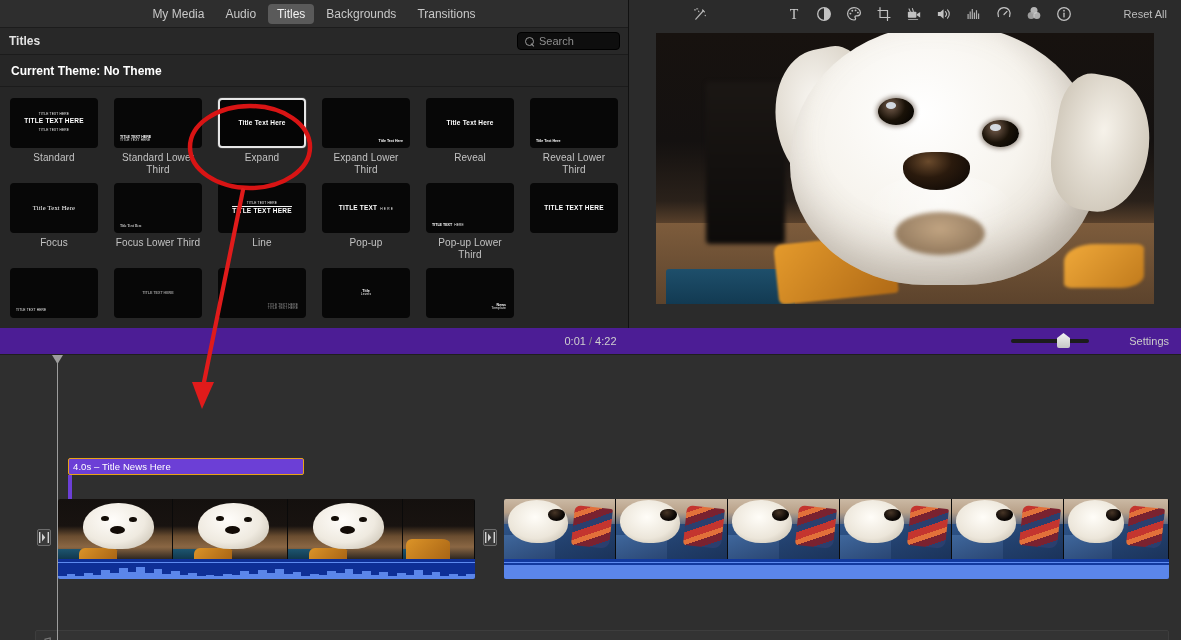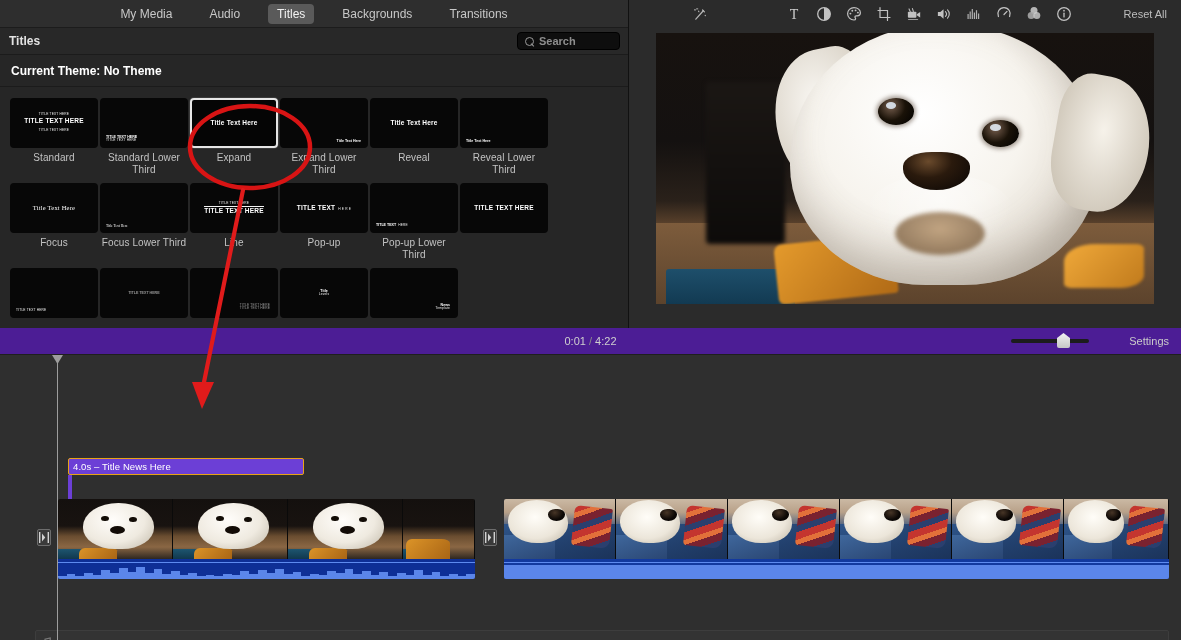--- a/index.html
+++ b/index.html
@@ -12,21 +12,21 @@
   }
   .app { position: relative; width: 1181px; height: 640px; }
 
   
   .browser-panel {
     position: absolute; left: 0; top: 0; width: 629px; height: 328px;
     background: #262626; border-right: 1px solid #111;
   }
   .tabbar {
     height: 28px; background: #2e2e2e;
-    display: flex; align-items: center; justify-content: center; gap: 19px;
+    display: flex; align-items: center; justify-content: center; gap: 3px;
     border-bottom: 1px solid #1c1c1c;
   }
   .tab {
     font-size: 12px; color: #c8c8c8; padding: 3px 9px; border-radius: 4px;
     white-space: nowrap; cursor: default;
   }
   .tab.active { background: #5a5a5a; color: #f2f2f2; }
 
   .subbar {
     height: 27px; background: #282828; display: flex; align-items: center;
@@ -40,32 +40,32 @@
   }
   .searchbox .mag { width: 9px; height: 9px; position: relative; flex: 0 0 auto; }
   .searchbox .mag::before {
     content:""; position:absolute; left:0; top:0; width:7px; height:7px;
     border:1.2px solid #9a9a9a; border-radius:50%;
   }
   .searchbox .mag::after {
     content:""; position:absolute; left:6px; top:6px; width:4px; height:1.2px;
     background:#9a9a9a; transform: rotate(45deg); transform-origin: left center;
   }
-  .searchbox span { font-size: 11px; color: #8e8e8e; font-weight: bold; }
+  .searchbox span { font-size: 11px; color: #8e8e8e; }
 
   .theme-row {
     height: 32px; display: flex; align-items: center; padding: 0 11px;
     border-bottom: 1px solid #1b1b1b; background: #262626;
   }
   .theme-row span { font-size: 12px; color: #ffffff; font-weight: bold; }
 
   .grid {
     padding: 11px 10px 0 10px; display: grid;
     grid-template-columns: repeat(6, 88px);
-    gap: 8px 2px;
+    gap: 8px 16px;
   }
   .cell { width: 88px; }
   .thumb {
     width: 88px; height: 50px; background: #070707; border-radius: 4px;
     position: relative; overflow: hidden; display: flex;
     align-items: center; justify-content: center;
   }
   .thumb.selected {
     border: 2px solid #e6e6e6; background: #050505;
     box-shadow: 0 0 0 1px #3a3a3a;

